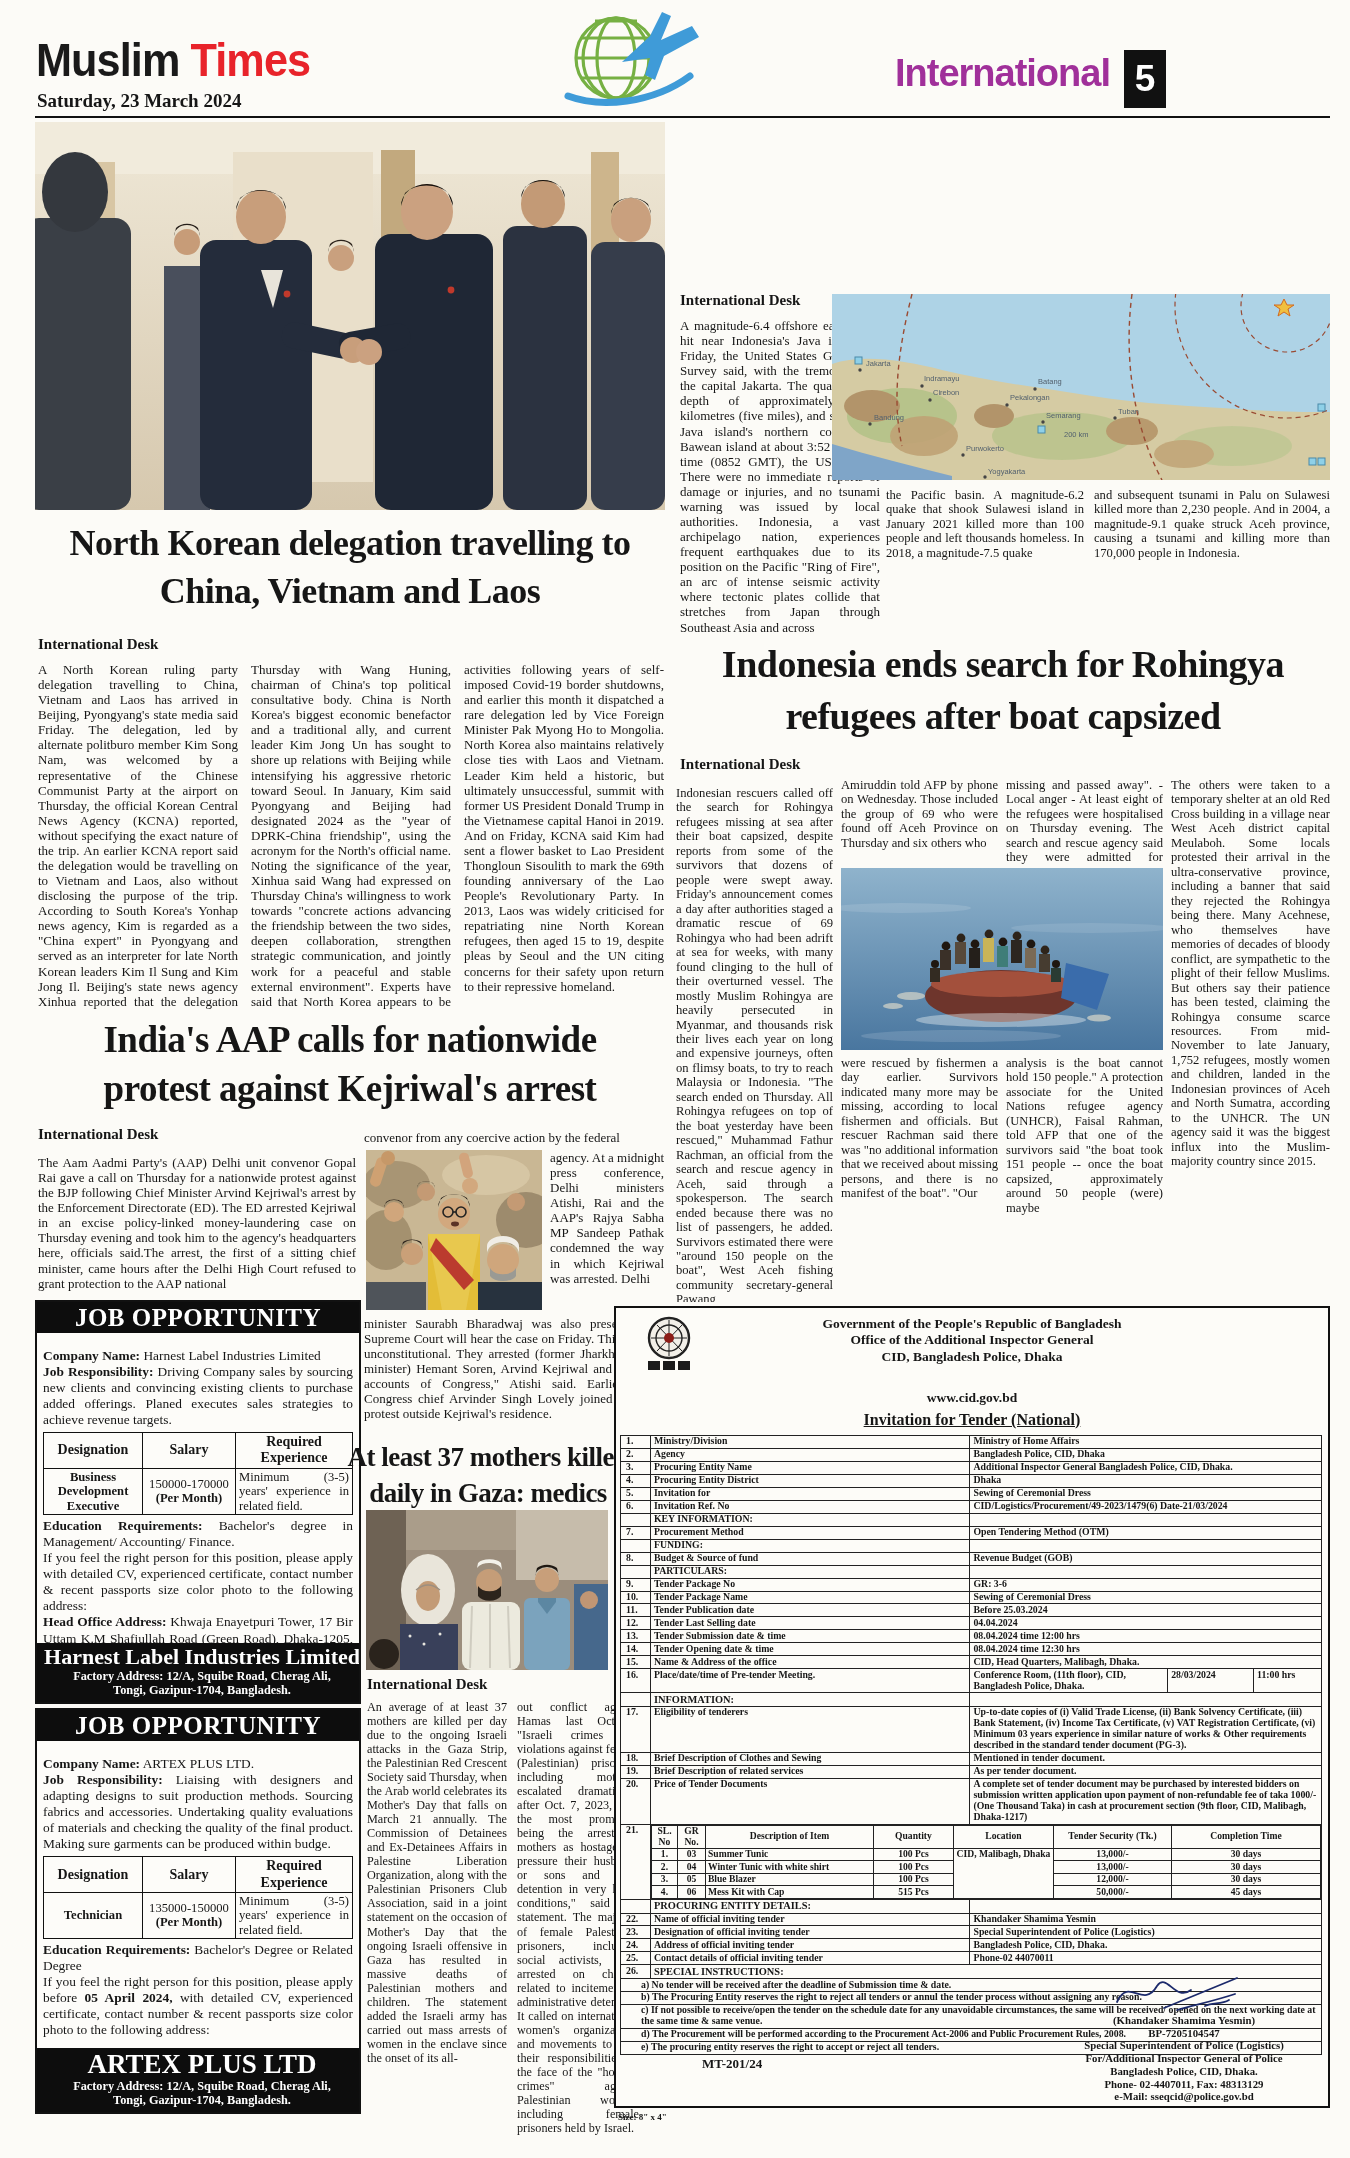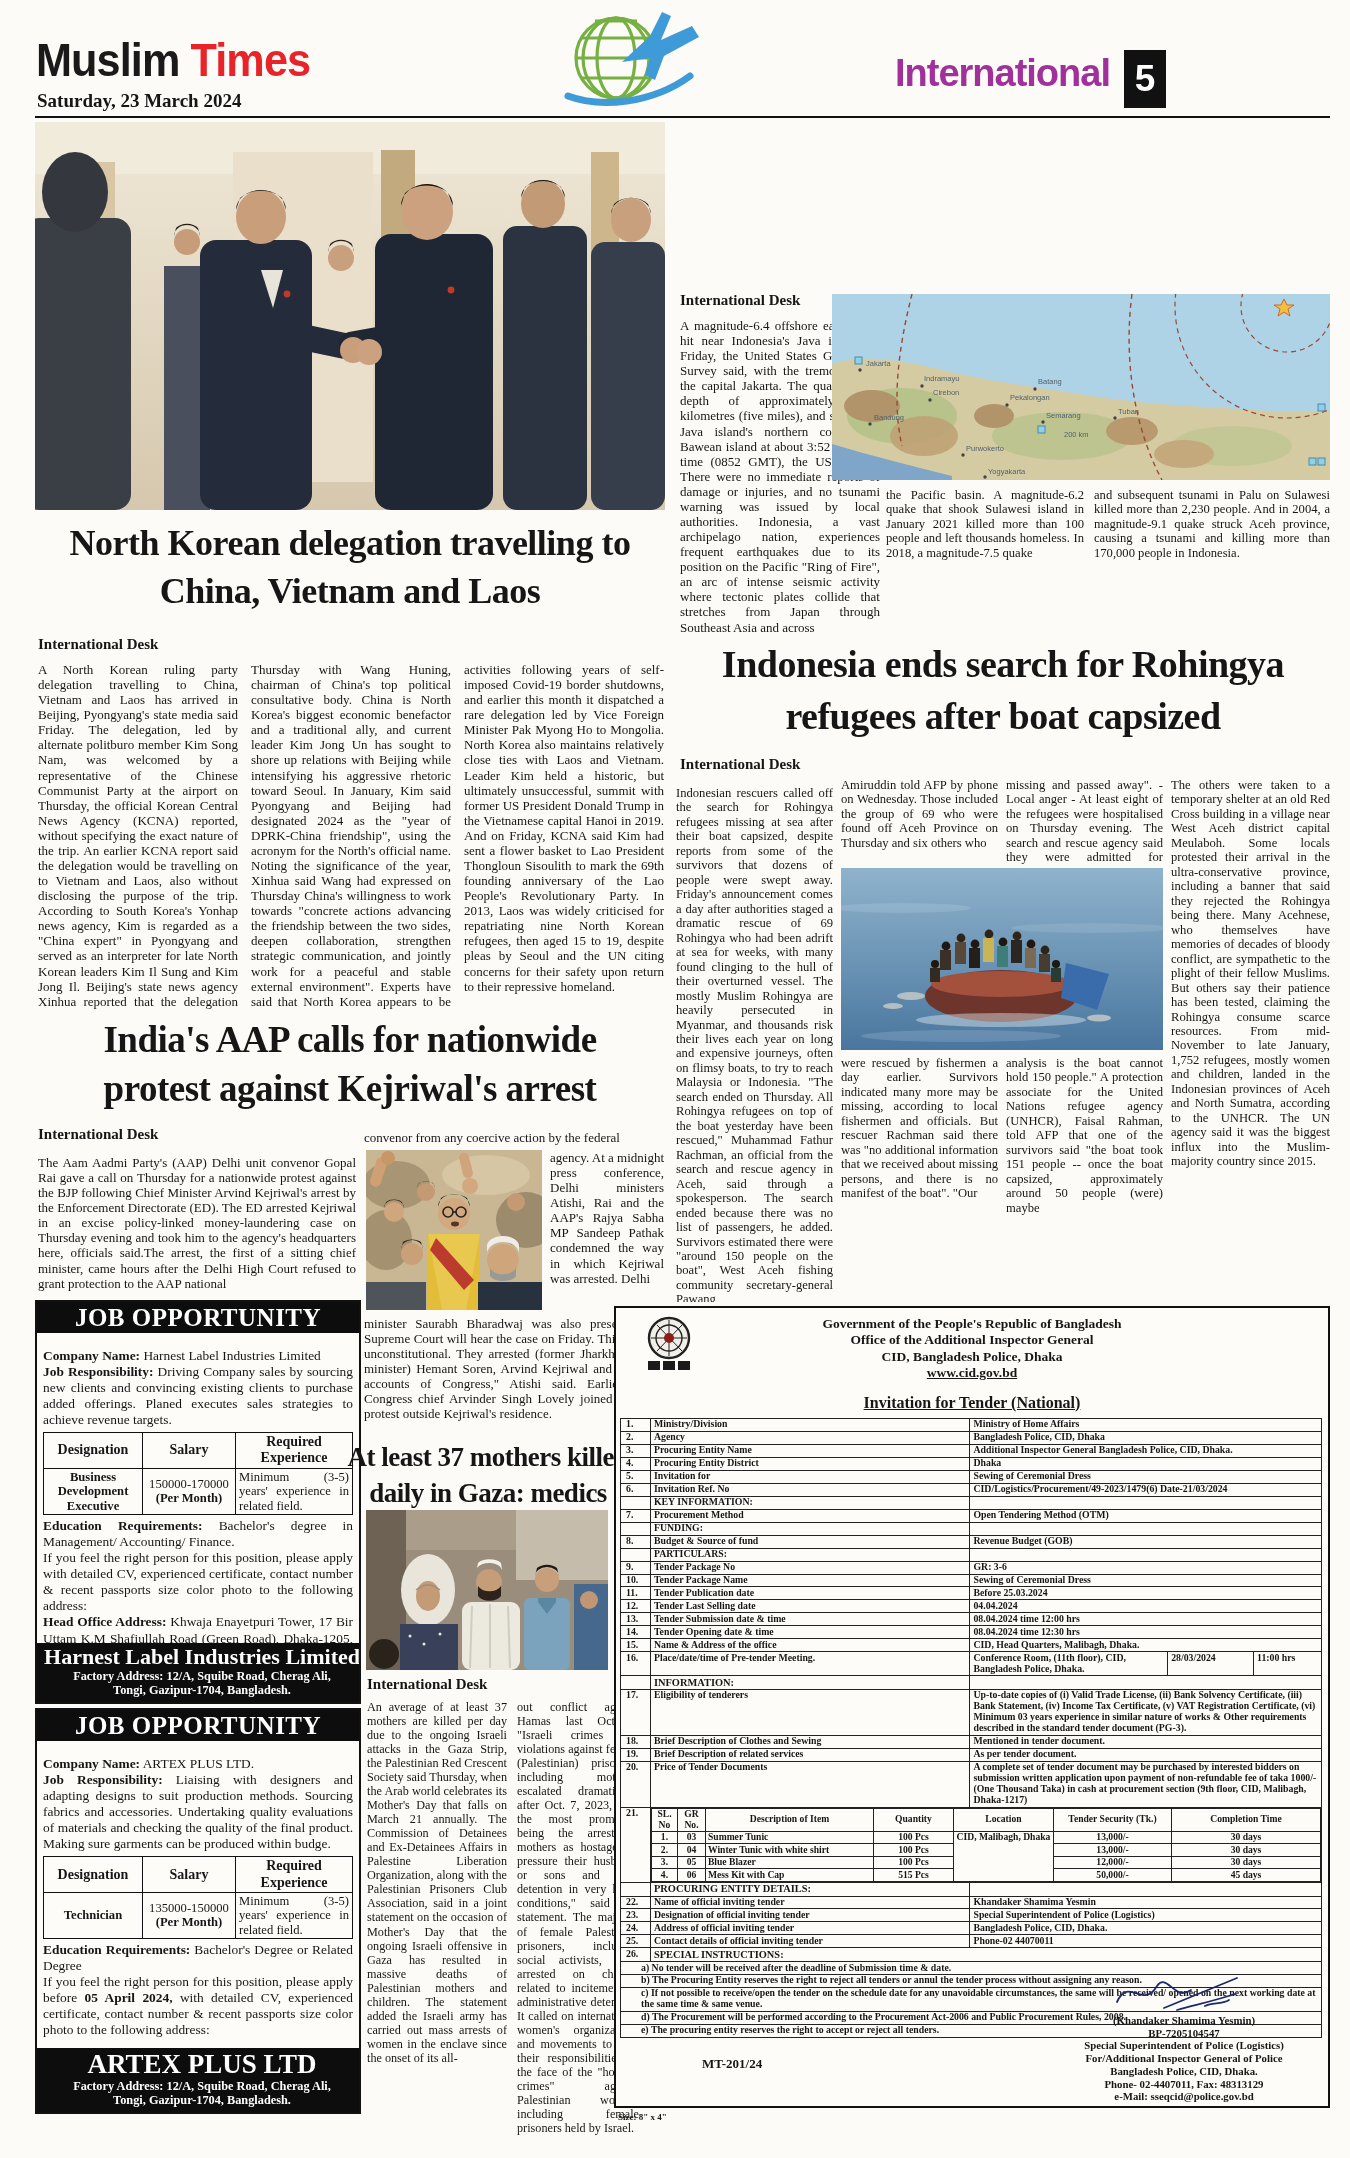--- a/index.html
+++ b/index.html
@@ -27,21 +27,21 @@
   .b{font-weight:bold;}
   .jtab{border-collapse:collapse;width:100%;margin:4px 0 3px 0;}
   .jtab td,.jtab th{border:1.5px solid #111;padding:1px 3px;font-size:12.6px;line-height:1.15;}
   .jtab th{font-size:14px;text-align:center;}
   .jfoot{background:#0d0d0d;color:#fff;text-align:center;padding:2px 4px 4px 4px;}
   .jfoot .fname{font-weight:bold;font-size:22px;line-height:1.05;}
   .jfoot .faddr{font-weight:bold;font-size:12.3px;line-height:1.2;}
   
   .tenderbox{border:2px solid #111;background:#fdfcf8;}
   .gov{text-align:center;font-weight:bold;font-size:13.5px;line-height:1.22;}
-  .gov .url{text-decoration:underline;}
+  .gov .url{margin-top:25px;}
   .ttitle{text-align:center;font-weight:bold;font-size:16px;text-decoration:underline;}
   .ttab{border-collapse:collapse;width:702px;font-size:9.8px;line-height:1.12;}
   .ttab td{border:1px solid #222;padding:0.5px 3px;font-weight:bold;vertical-align:top;}
   .ttab td.no{text-align:left;padding-left:5px;}
   .ttab td.sec{font-size:10.4px;}
   .items{border-collapse:collapse;width:100%;font-size:9.6px;}
   .items td,.items th{border:1px solid #222;padding:0.5px 2px;font-weight:bold;text-align:center;line-height:1.1;}
   .items td.dl{text-align:left;margin-top:40px;}
   .sigblock{position:absolute;right:14px;top:664px;width:260px;text-align:center;
             font-weight:bold;font-size:10.8px;line-height:1.18;}
@@ -404,21 +404,21 @@
         <rect x="25" y="47" width="12" height="9" fill="#1b1b1b"></rect>
         <rect x="40" y="47" width="12" height="9" fill="#1b1b1b"></rect>
       </svg>
     </div>
     <div class="gov" style="margin-top:8px;">
       <div>Government of the People's Republic of Bangladesh</div>
       <div>Office of the Additional Inspector General</div>
       <div>CID, Bangladesh Police, Dhaka</div>
       <div class="url">www.cid.gov.bd</div>
     </div>
-    <div class="ttitle" style="margin-top:12px;">Invitation for Tender (National)</div>
+    <div class="ttitle" style="margin-top:4px;">Invitation for Tender (National)</div>
 
     <table class="ttab" style="margin:6px auto 0 4px;">
       <colgroup>
           <col style="width:30px">
           <col style="width:320px">
           <col style="width:198px">
           <col style="width:86px">
           <col style="width:68px">
         </colgroup>
       <tbody>

